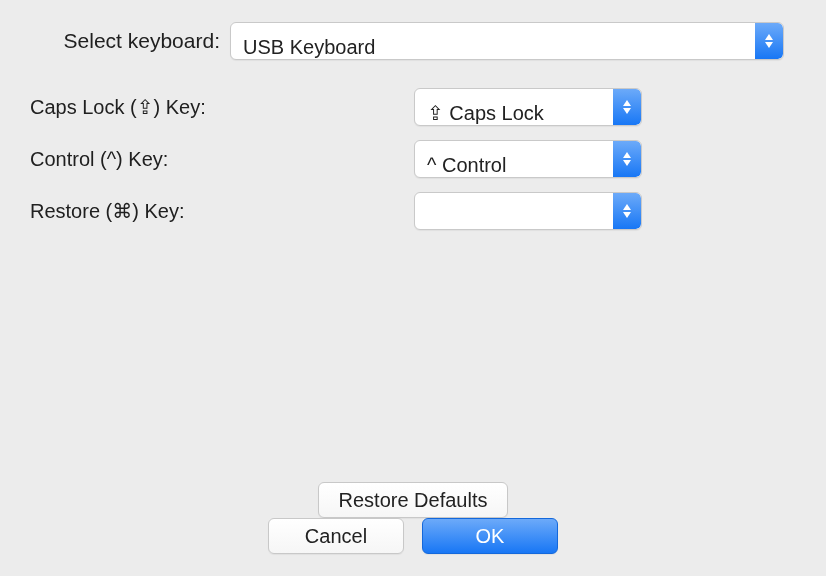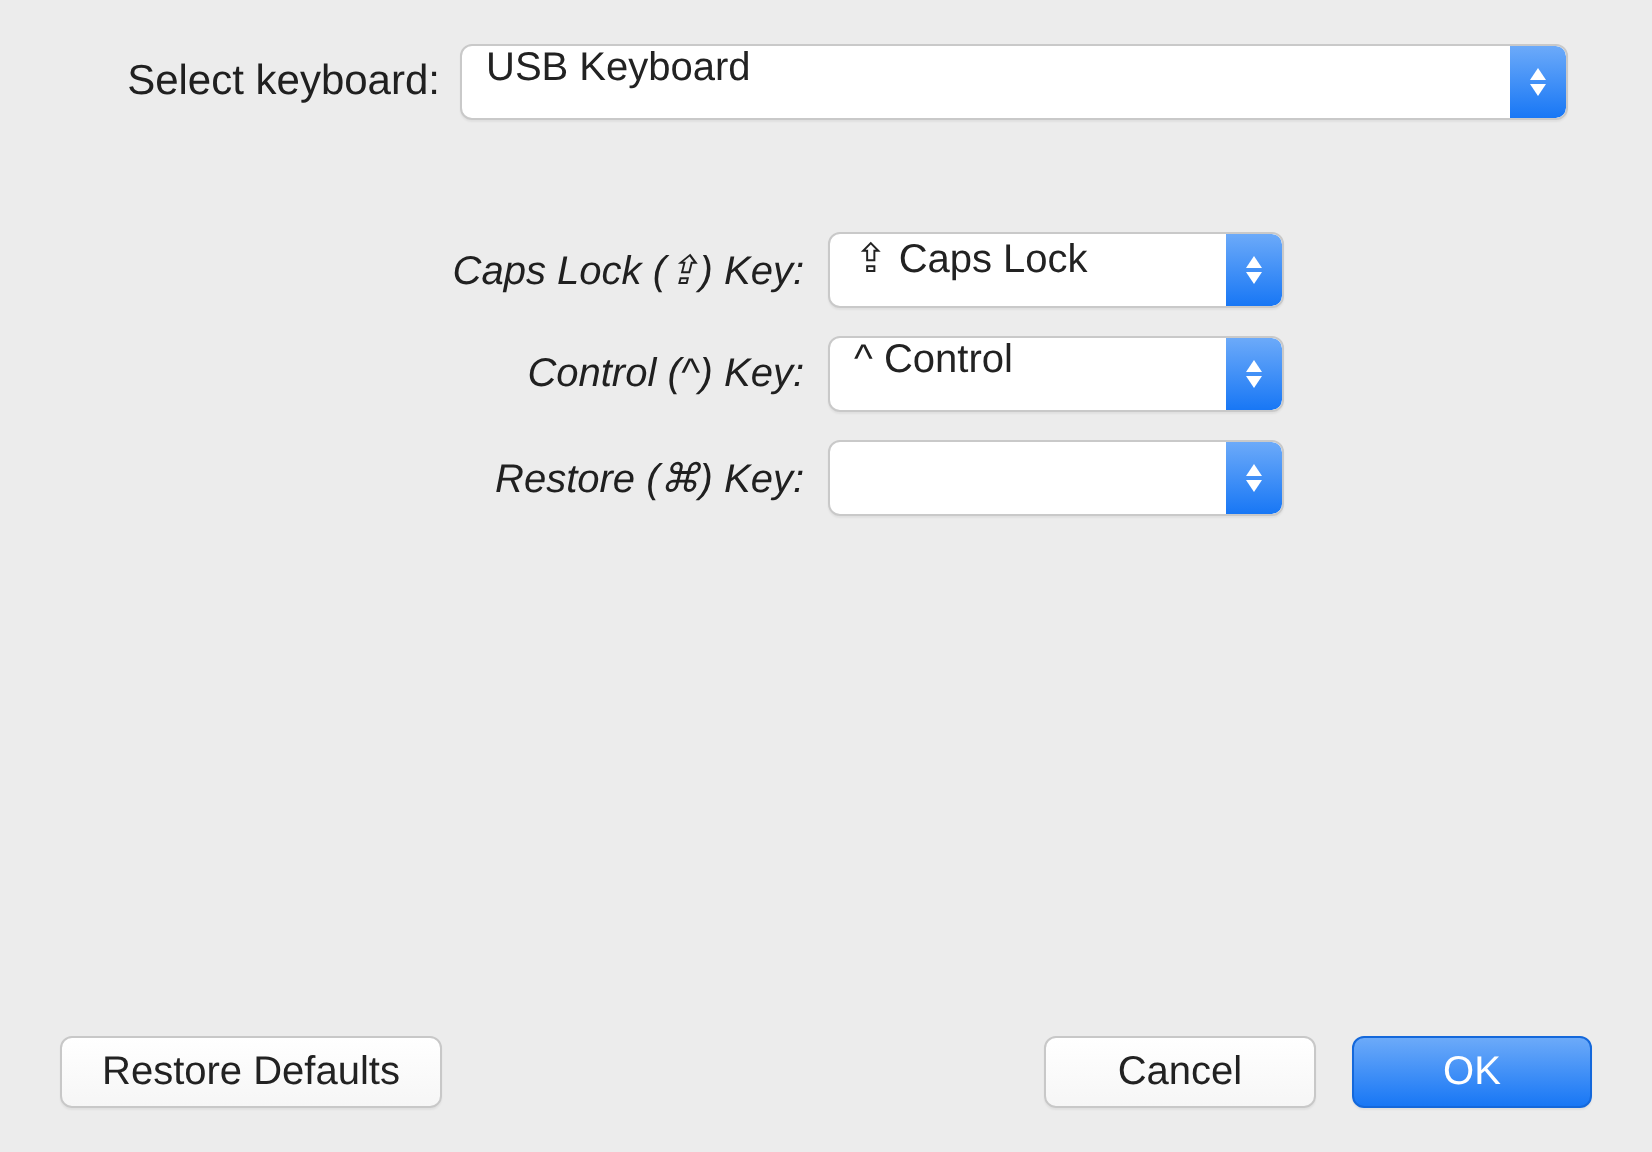--- a/index.html
+++ b/index.html
@@ -16,32 +16,32 @@
       color: #202020;
       overflow: hidden;
       position: relative;
     }
     .panel {
       padding: 22px 30px 22px 30px;
     }
     .top-row {
       display: flex;
       align-items: center;
-      margin-bottom: 56px;
+      margin-bottom: 28px;
     }
     .top-label {
       width: 200px;
       text-align: right;
       padding-right: 10px;
       font-size: 21px;
     }
     .popup {
       position: relative;
       display: flex;
-      align-items: flex-start;
+      align-items: flex-end;
       background: #ffffff;
       border: 1px solid #c9c9c9;
       border-radius: 6px;
       height: 38px;
       box-shadow: 0 1px 1px rgba(0,0,0,0.05);
       padding-left: 12px;
       padding-right: 36px;
       font-size: 20px;
       color: #222;
       cursor: default;
@@ -87,33 +87,32 @@
       margin-left: 0;
     }
     .map-row {
       display: flex;
       align-items: center;
       height: 38px;
       margin-bottom: 14px;
     }
     .map-label {
       width: 384px;
-      text-align: right;
       padding-right: 12px;
       font-size: 20px;
-      font-style: italic;
     }
 
     .button-bar {
       position: absolute;
       left: 30px;
       right: 30px;
       bottom: 22px;
       display: flex;
       align-items: center;
+      flex-direction: column;
     }
     .macbtn {
       height: 36px;
       border-radius: 6px;
       background: linear-gradient(to bottom, #ffffff, #f6f6f6);
       border: 1px solid #c8c8c8;
       box-shadow: 0 1px 1px rgba(0,0,0,0.05);
       font-size: 20px;
       color: #222;
       padding: 0 20px;
@@ -128,21 +127,21 @@
       color: #ffffff;
       font-weight: 400;
     }
     .spacer {
       flex: 1;
     }
     .right-buttons {
       display: flex;
       gap: 18px;
     }
-    .ok-btn { width: 120px; }
+    .ok-btn { width: 136px; }
     .cancel-btn { width: 136px; }
   </style>
 </head>
 <body>
 
 <div class="panel">
 
   <div class="top-row">
     <div class="top-label">Select keyboard:</div>
     <div class="popup popup-wide">

